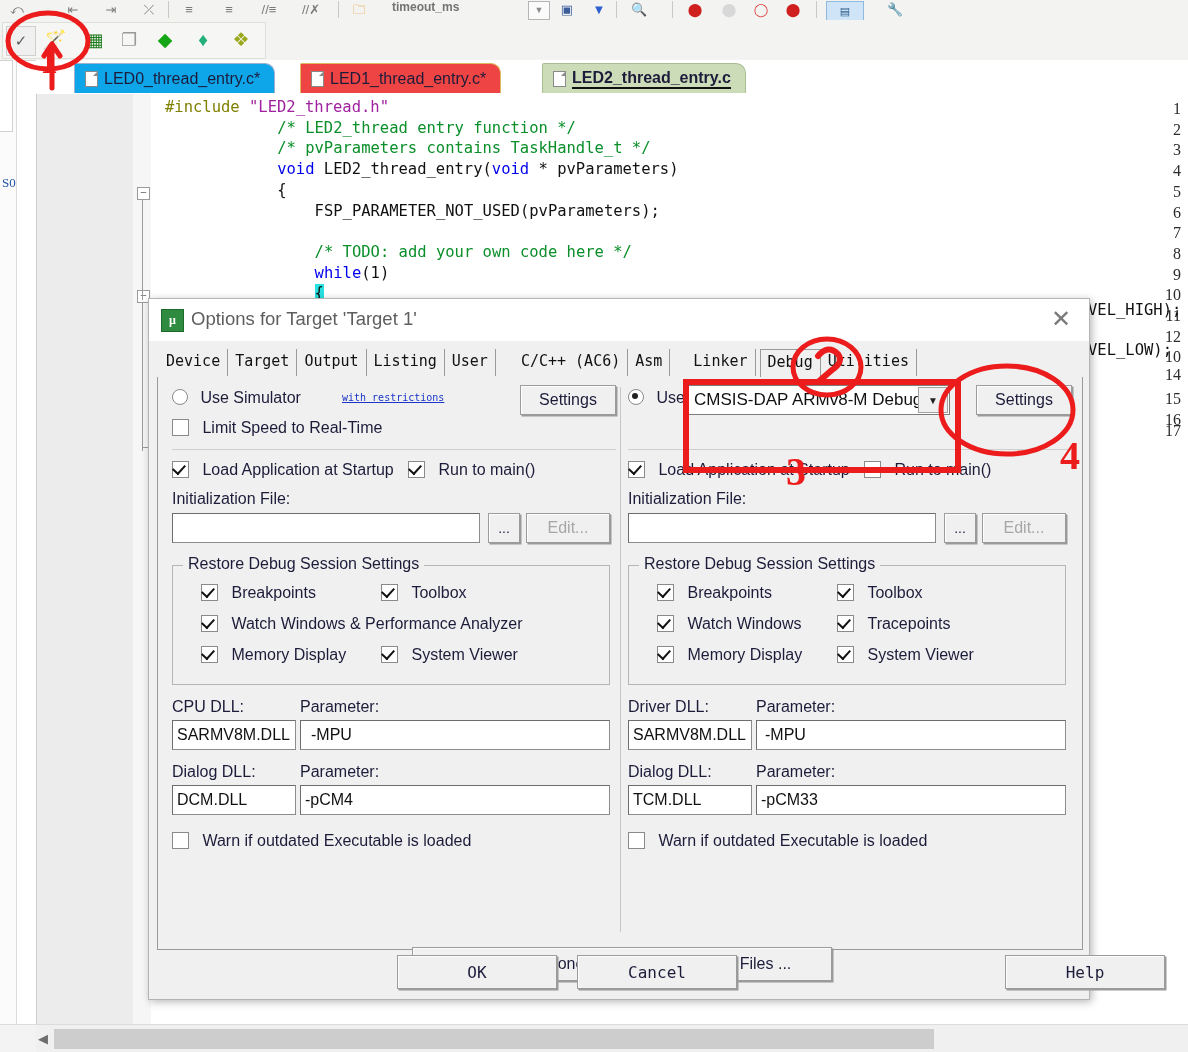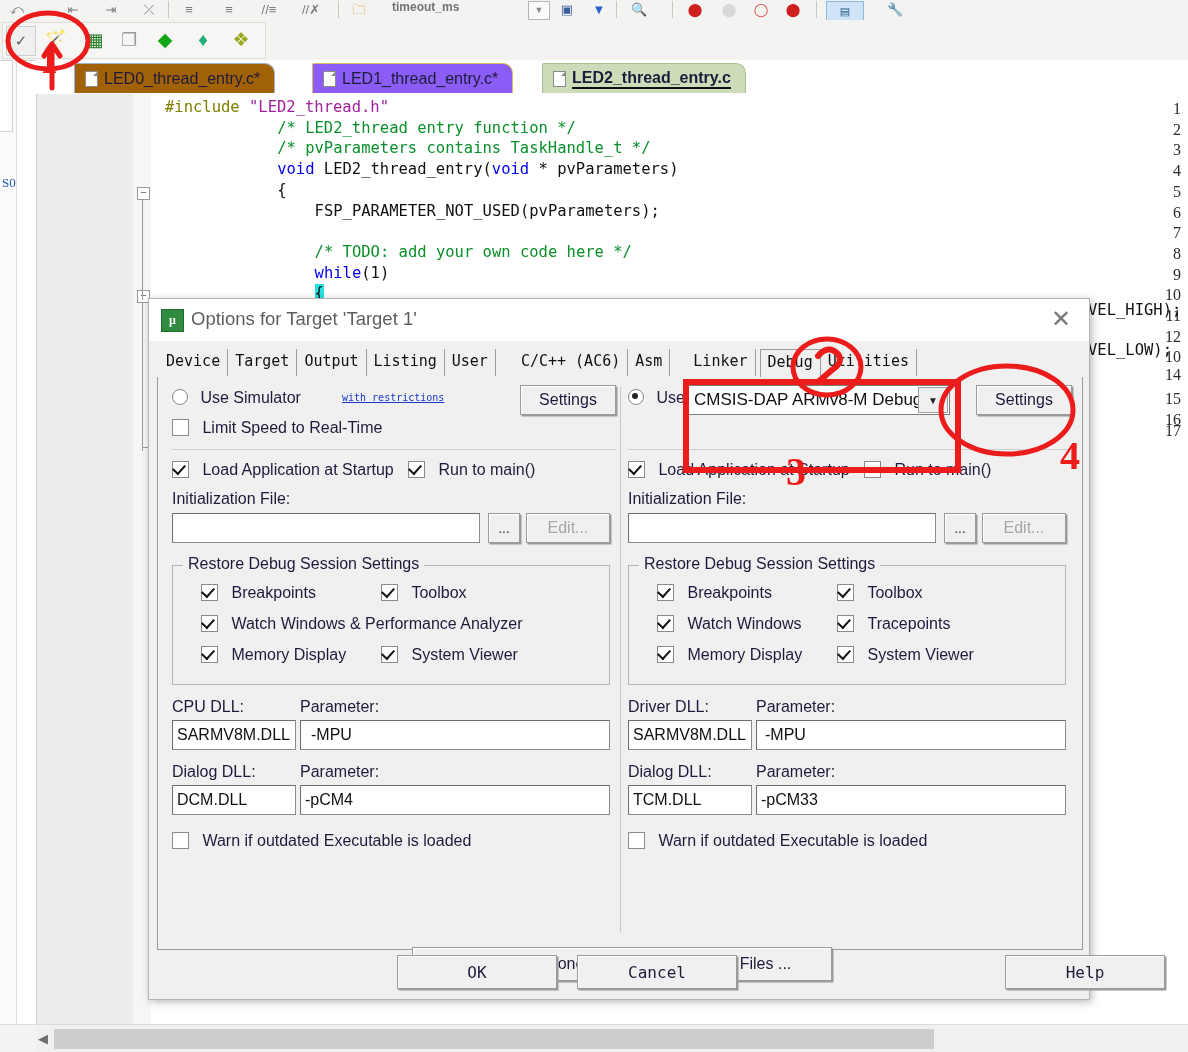--- a/index.html
+++ b/index.html
@@ -34,22 +34,22 @@
   .tabstrip{position:absolute;left:36px;top:60px;width:1152px;height:34px;
     background:#ffffff;border-bottom:1px solid #a8bf8f;}
   .tab{position:absolute;top:3px;height:30px;box-sizing:border-box;
     display:flex;align-items:center;gap:6px;padding:0 14px 0 10px;
     font-size:14.5px;color:#1b1b1b;border:1px solid #b9b9a8;border-bottom:none;
     border-radius:2px 10px 0 0;}
   .tab .pg{width:13px;height:16px;display:inline-block;position:relative;}
   .tab .pg:before{content:"";position:absolute;inset:0;background:#fdfdfd;border:1px solid #8a8a8a;}
   .tab .pg:after{content:"";position:absolute;right:0;top:0;border-width:0 0 5px 5px;
     border-style:solid;border-color:transparent transparent #8a8a8a transparent;}
-  .tab.t0{left:38px;background:#a16207;border-color:#9fb1d2;}
-  .tab.t1{left:276px;background:#8b5cf6;border-color:#dfb95e;}
+  .tab.t0{left:38px;background:#0ea5e9;border-color:#9fb1d2;}
+  .tab.t1{left:264px;background:#ef4444;border-color:#dfb95e;}
   .tab.t2{left:506px;background:#ccdcb8;border-color:#a8bf8f;}
   .tab.t2 .lbl{font-weight:bold;border-bottom:2px solid #111;}
 
   
   .editor{position:absolute;left:36px;top:94px;width:1152px;height:930px;background:#ffffff;
     border-left:1px solid #cfcfcf;}
   .gutter{position:absolute;left:0;top:0;width:96px;height:930px;background:#ececec;}
   .gutter-strip{position:absolute;left:96px;top:0;width:18px;height:930px;background:#f6f6f6;}
   .lineno{position:absolute;right:8px;width:80px;text-align:right;
     font-family:"Liberation Serif",serif;font-size:16px;color:#2b2b2b;}

